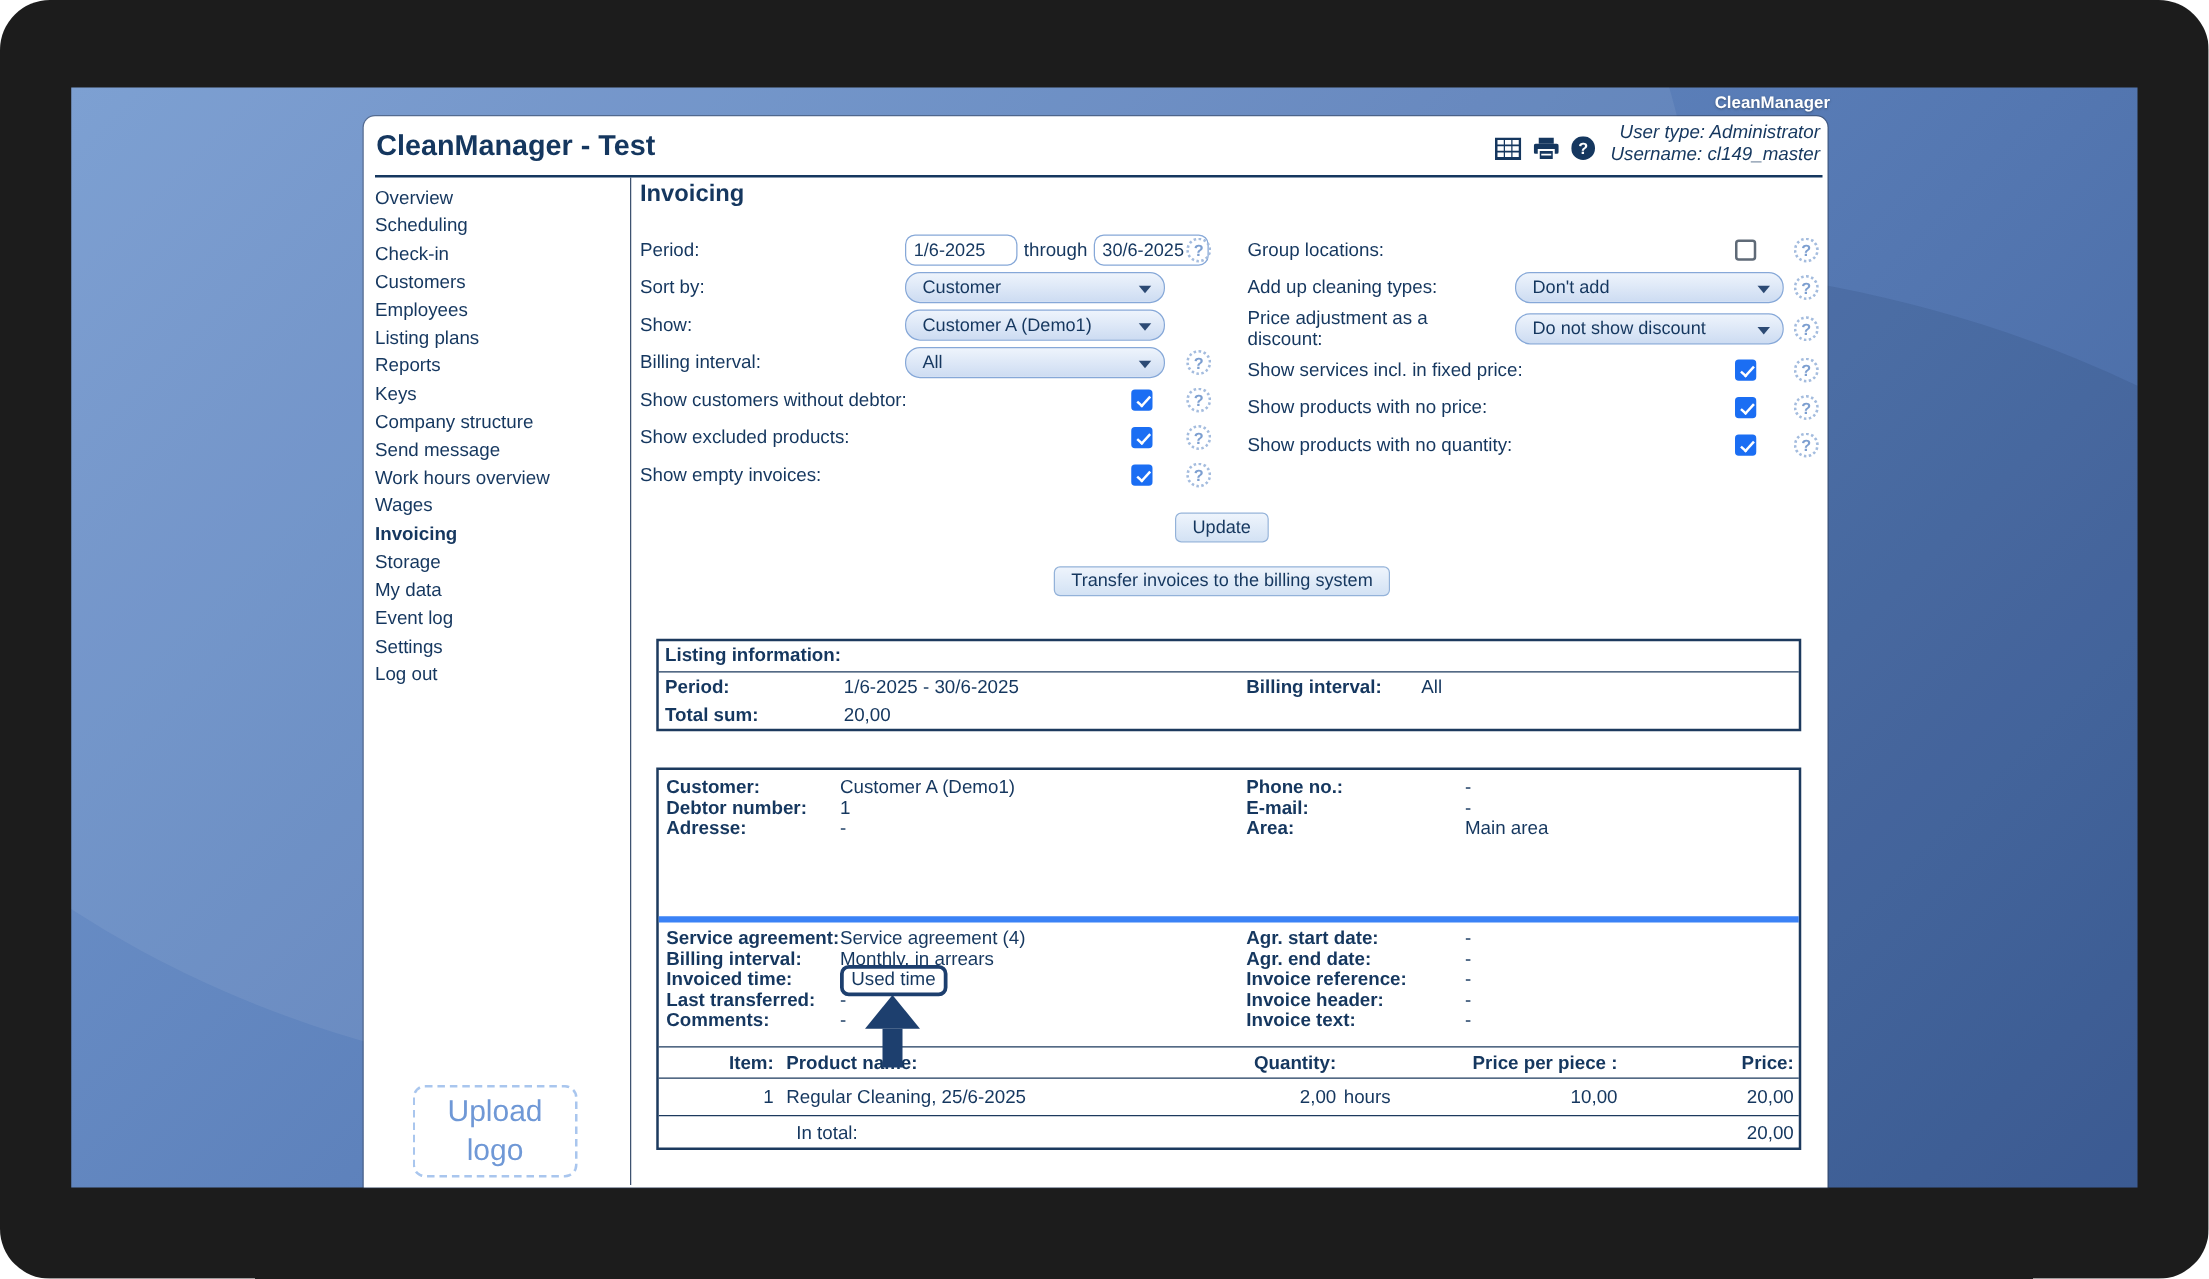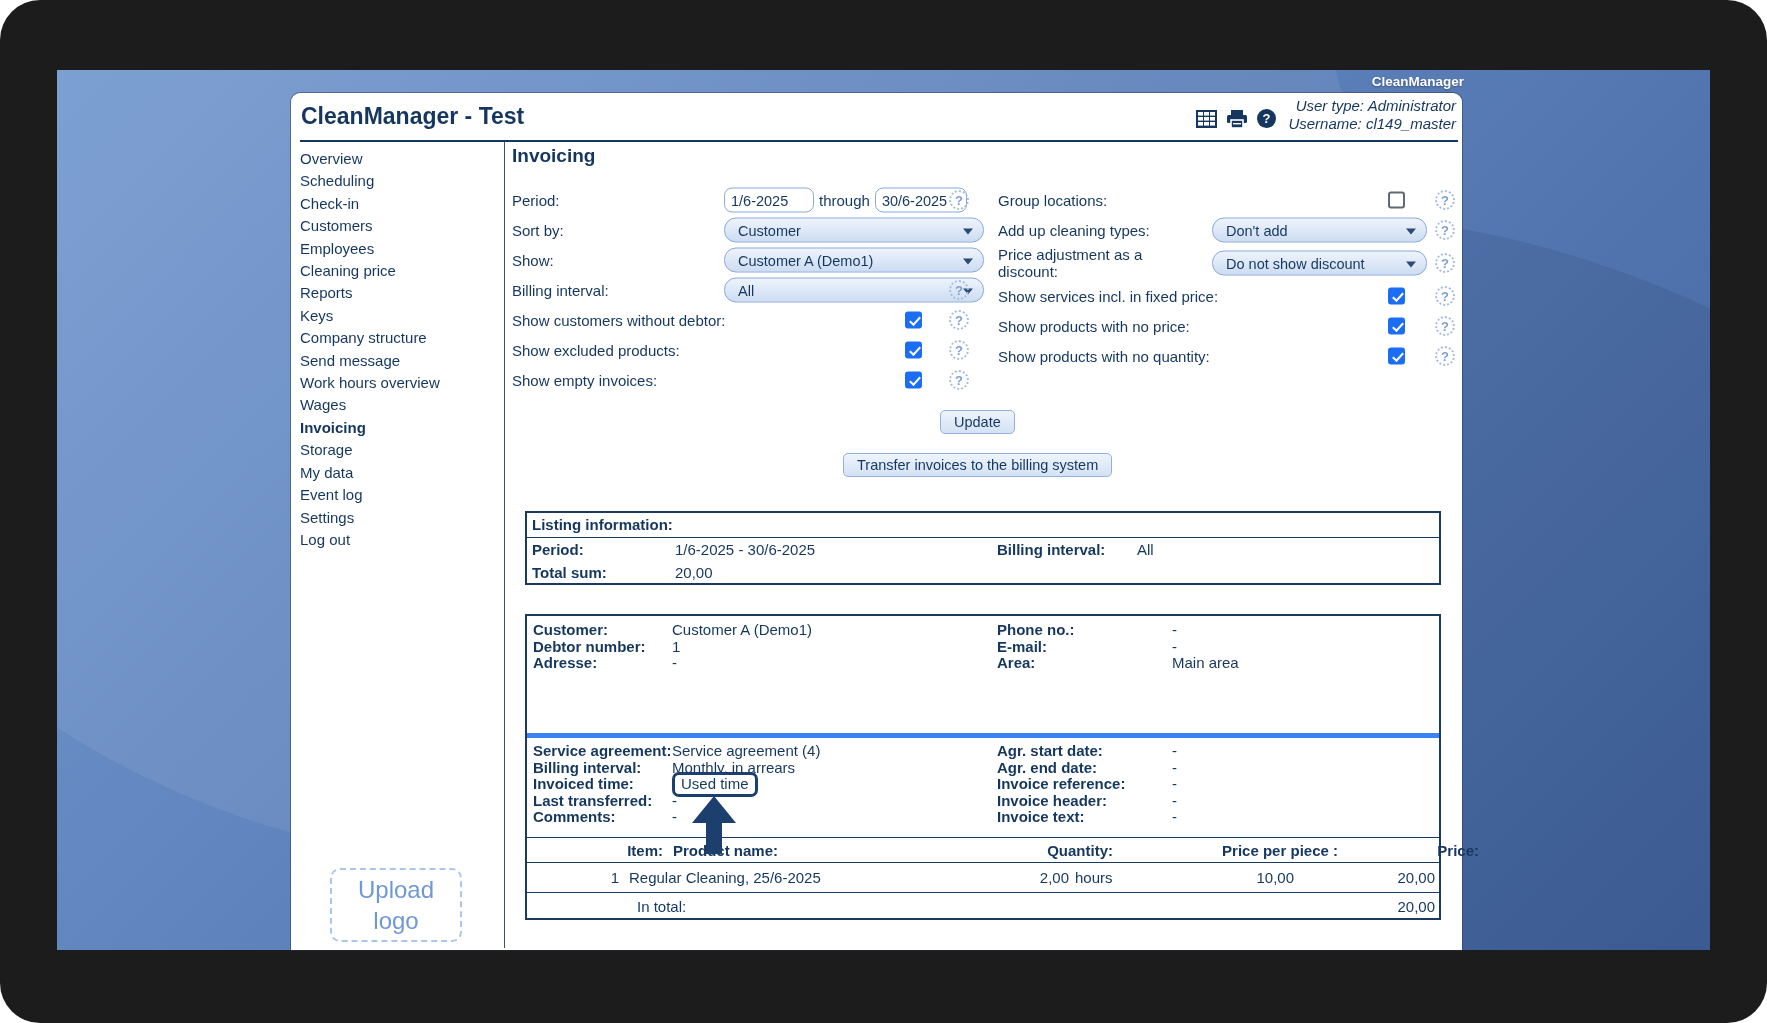--- a/index.html
+++ b/index.html
@@ -40,21 +40,21 @@
   .frow .flabel.wrap{white-space:normal;width:172px;line-height:17px;}
   .at-ctrl{position:absolute;left:212px;top:50%;transform:translateY(-50%);display:flex;align-items:center;}
   .form-right .at-ctrl{left:214px;}
   .at-cbx{position:absolute;left:393px;top:50%;transform:translateY(-50%);}
   .form-right .at-cbx{left:390px;}
   .at-q{position:absolute;left:437px;top:50%;transform:translateY(-50%);}
   .txt-input{width:76px;height:23px;border:1px solid #86a8d8;border-radius:8px;padding:0 6px;
     font-size:14.5px;color:#15375f;font-family:"Liberation Sans",sans-serif;background:#fff;}
   .txt-input.second{width:78px;}
   .through{margin:0 5px;font-size:15px;}
-  .dropdown{width:260px;height:25px;border:1px solid #86a8d8;border-radius:12px;
+  .dropdown{width:208px;height:25px;border:1px solid #86a8d8;border-radius:12px;
     background:linear-gradient(#eef4fc,#cddcf2);display:flex;align-items:center;position:relative;
     font-size:14.5px;cursor:pointer;box-sizing:border-box;padding-left:13px;}
   .form-right .dropdown{width:215px;}
   .dropdown .arrow-down{position:absolute;right:10px;top:10px;width:0;height:0;
     border-left:5px solid transparent;border-right:5px solid transparent;border-top:6px solid #2c4a74;}
   .checkbox{display:inline-block;width:17px;height:17px;border:2px solid #5f6a77;border-radius:3px;
     background:#fff;box-sizing:border-box;cursor:pointer;position:relative;}
   .checkbox.checked{background:#1b6ef3;border-color:#1b6ef3;}
   .checkbox.checked::after{content:"";position:absolute;left:5px;top:1px;width:4px;height:9px;
     border-right:2.5px solid #fff;border-bottom:2.5px solid #fff;transform:rotate(42deg);}
@@ -80,21 +80,21 @@
   .sec2{position:relative;height:104px;border-top:5px solid #3b82f6;padding:5px 0 0 6px;box-sizing:border-box;}
   .crow{display:grid;grid-template-columns:139px 325px 175px auto;line-height:16.5px;align-items:start;}
   .crow .lb{font-weight:bold;}
   .hours-link{position:absolute;left:0;right:0;bottom:7px;text-align:center;}
   .hours-link a{color:#15375f;text-decoration:underline;font-size:14.5px;cursor:pointer;}
   .hlbox{display:inline-block;border:3px solid #1d3f6e;border-radius:7px;padding:1px 6px;margin:-4px 0;
     background:#fff;position:relative;z-index:4;}
   
   .items{position:relative;height:81px;border-top:1px solid #1c3a5e;}
   .igrid{display:grid;grid-template-columns:92px 299px 151px 60px 165px 145px;align-items:center;}
-  .ihead{height:24px;border-bottom:1px solid #1c3a5e;font-weight:bold;padding-left:44px;}
+  .ihead{height:24px;border-bottom:1px solid #1c3a5e;font-weight:bold;}
   .irow{height:29px;border-bottom:1px solid #1c3a5e;}
   .itot{height:26px;}
   .c-r{text-align:right;}
   .c-l{text-align:left;}
   .pad-l10{padding-left:10px;}
   .pad-l6{padding-left:6px;}
   .pad-l18{padding-left:18px;}
   .pad-r4{padding-right:4px;}
   
   .anno-arrow{position:absolute;left:401px;top:703px;width:44px;height:58px;z-index:5;}
@@ -153,21 +153,21 @@
       <div>Username: cl149_master</div>
     </div>
     <div class="hr"></div>
 
     <div class="sidebar">
       <div class="side-item">Overview</div>
       <div class="side-item">Scheduling</div>
       <div class="side-item">Check-in</div>
       <div class="side-item">Customers</div>
       <div class="side-item">Employees</div>
-      <div class="side-item">Cleaning price</div>
+      <div class="side-item">Listing plans</div>
       <div class="side-item">Reports</div>
       <div class="side-item">Keys</div>
       <div class="side-item">Company structure</div>
       <div class="side-item">Send message</div>
       <div class="side-item">Work hours overview</div>
       <div class="side-item">Wages</div>
       <div class="side-item active">Invoicing</div>
       <div class="side-item">Storage</div>
       <div class="side-item">My data</div>
       <div class="side-item">Event log</div>

